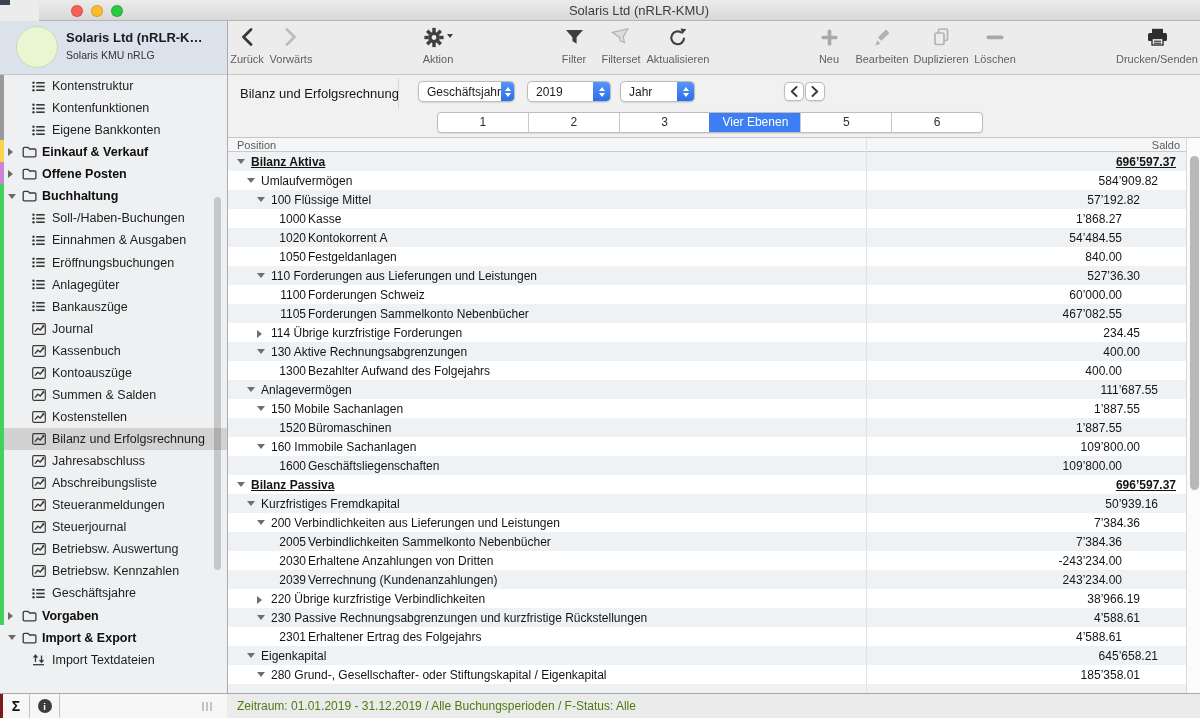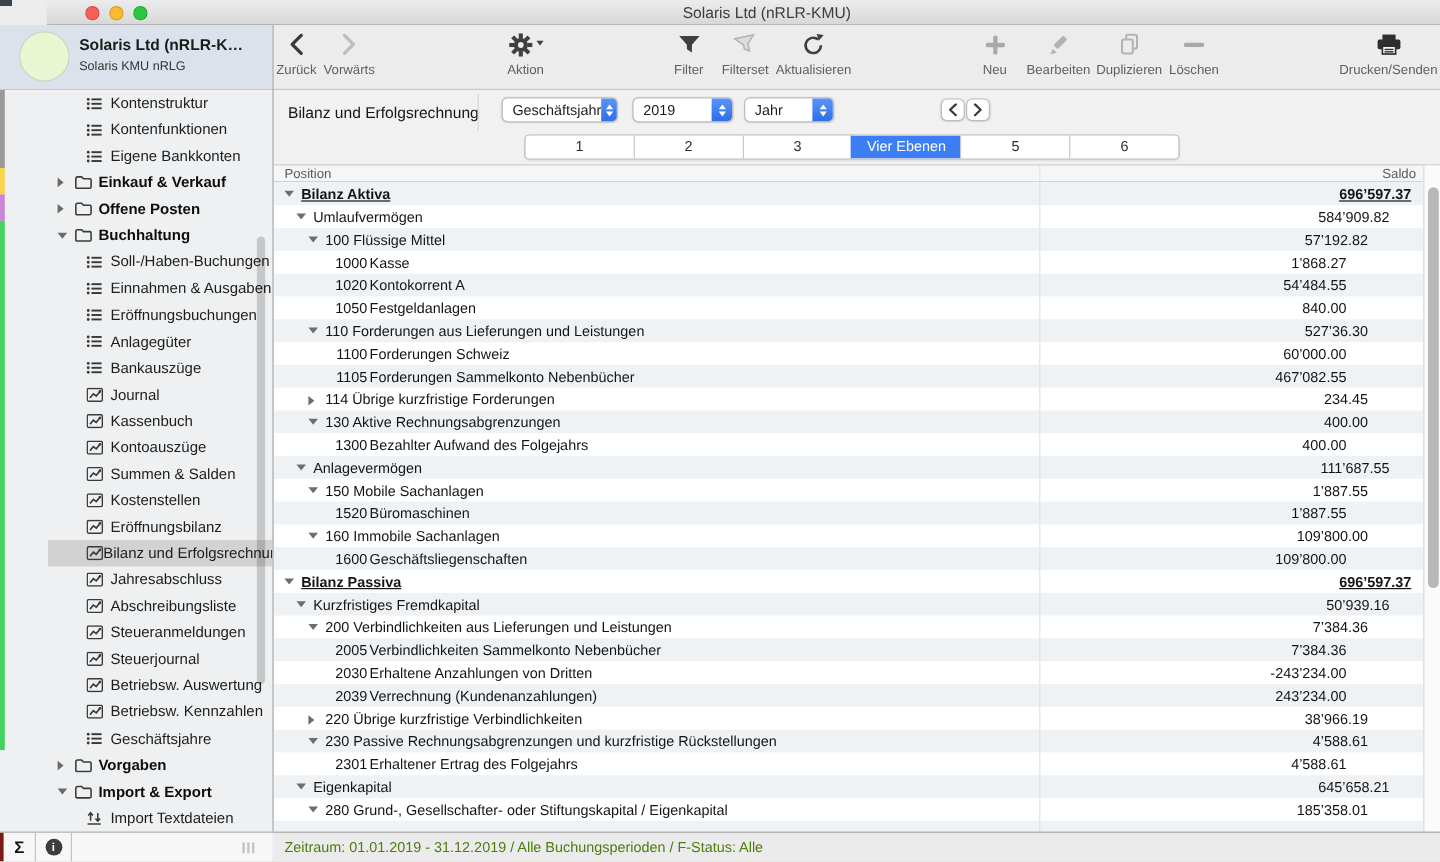--- a/index.html
+++ b/index.html
@@ -73,21 +73,21 @@
   .num { position:absolute; left:49px; top:2.5px; width:29px; text-align:right; }
   .val { position:absolute; top:2.5px; right:0; text-align:right; }
   .lv1 .val{padding-right:10px}.lv2 .val{padding-right:28px}.lv3 .val{padding-right:46px}.lv4 .val{padding-right:64px}
   .extra-stripe { height:9px; background:#eff2f5; }
   .col-sep { position:absolute; left:866px; top:138px; width:1px; height:555px; background:#e0e3e6; }
   .vscroll { position:absolute; left:1186px; top:138px; width:14px; height:555px;
              background:#fbfbfb; border-left:1px solid #dadada; }
   .vthumb { position:absolute; left:2.5px; top:18px; width:9px; height:334px; background:#b8b8b8; border-radius:4.5px; }
 
   
-  .sidebar { position:absolute; left:0; top:75px; width:227px; height:618px; background:#eef0f2; overflow:hidden;padding-left:40px; }
+  .sidebar { position:absolute; left:0; top:75px; width:227px; height:618px; background:#eef0f2; overflow:hidden; }
   .side-item { height:22.07px; display:flex; align-items:center; font-size:12.5px; color:#1d1d1d; white-space:nowrap; }
   .side-item.sel { background:#d2d2d2; }
   .side-item.folder { font-weight:700; color:#0d0d0d; }
   .s-caret { width:14px; margin-left:8px; display:flex; }
   .s-caret .tri-d{border-left-width:4.5px;border-right-width:4.5px;border-top-width:5.5px;border-top-color:#6a6a6a}
   .s-caret .tri-r{border-top-width:4.5px;border-bottom-width:4.5px;border-left-width:5.5px;border-left-color:#6a6a6a}
   .s-icon { width:20px; display:flex; align-items:center; }
   .side-item.child { padding-left:32px; }
   .stripe { position:absolute; left:0; width:4px; }
   .sb-thumb { position:absolute; left:214px; top:197px; width:7px; height:373px;
@@ -683,30 +683,20 @@
       <div class="side-item child">
         <span class="s-icon">
           <svg width="14" height="12">
             <rect x="0.7" y="0.7" width="12.6" height="10.6" rx="1.2" fill="none" stroke="#3a3a3a" stroke-width="1.2"></rect>
             <polyline points="3,8.6 5.8,5.2 8.2,7 11.3,3.2" fill="none" stroke="#3a3a3a" stroke-width="1.4"></polyline>
             <circle cx="11.3" cy="3.2" r="1.1" fill="#3a3a3a"></circle>
           </svg>
         </span>
         <span>Kostenstellen</span>
       </div>
-      <div class="side-item child">
-        <span class="s-icon">
-          <svg width="14" height="12">
-            <rect x="0.7" y="0.7" width="12.6" height="10.6" rx="1.2" fill="none" stroke="#3a3a3a" stroke-width="1.2"></rect>
-            <polyline points="3,8.6 5.8,5.2 8.2,7 11.3,3.2" fill="none" stroke="#3a3a3a" stroke-width="1.4"></polyline>
-            <circle cx="11.3" cy="3.2" r="1.1" fill="#3a3a3a"></circle>
-          </svg>
-        </span>
-        <span>Eröffnungsbilanz</span>
-      </div>
       <div class="side-item child sel">
         <span class="s-icon">
           <svg width="14" height="12">
             <rect x="0.7" y="0.7" width="12.6" height="10.6" rx="1.2" fill="none" stroke="#3a3a3a" stroke-width="1.2"></rect>
             <polyline points="3,8.6 5.8,5.2 8.2,7 11.3,3.2" fill="none" stroke="#3a3a3a" stroke-width="1.4"></polyline>
             <circle cx="11.3" cy="3.2" r="1.1" fill="#3a3a3a"></circle>
           </svg>
         </span>
         <span>Bilanz und Erfolgsrechnung</span>
       </div>

